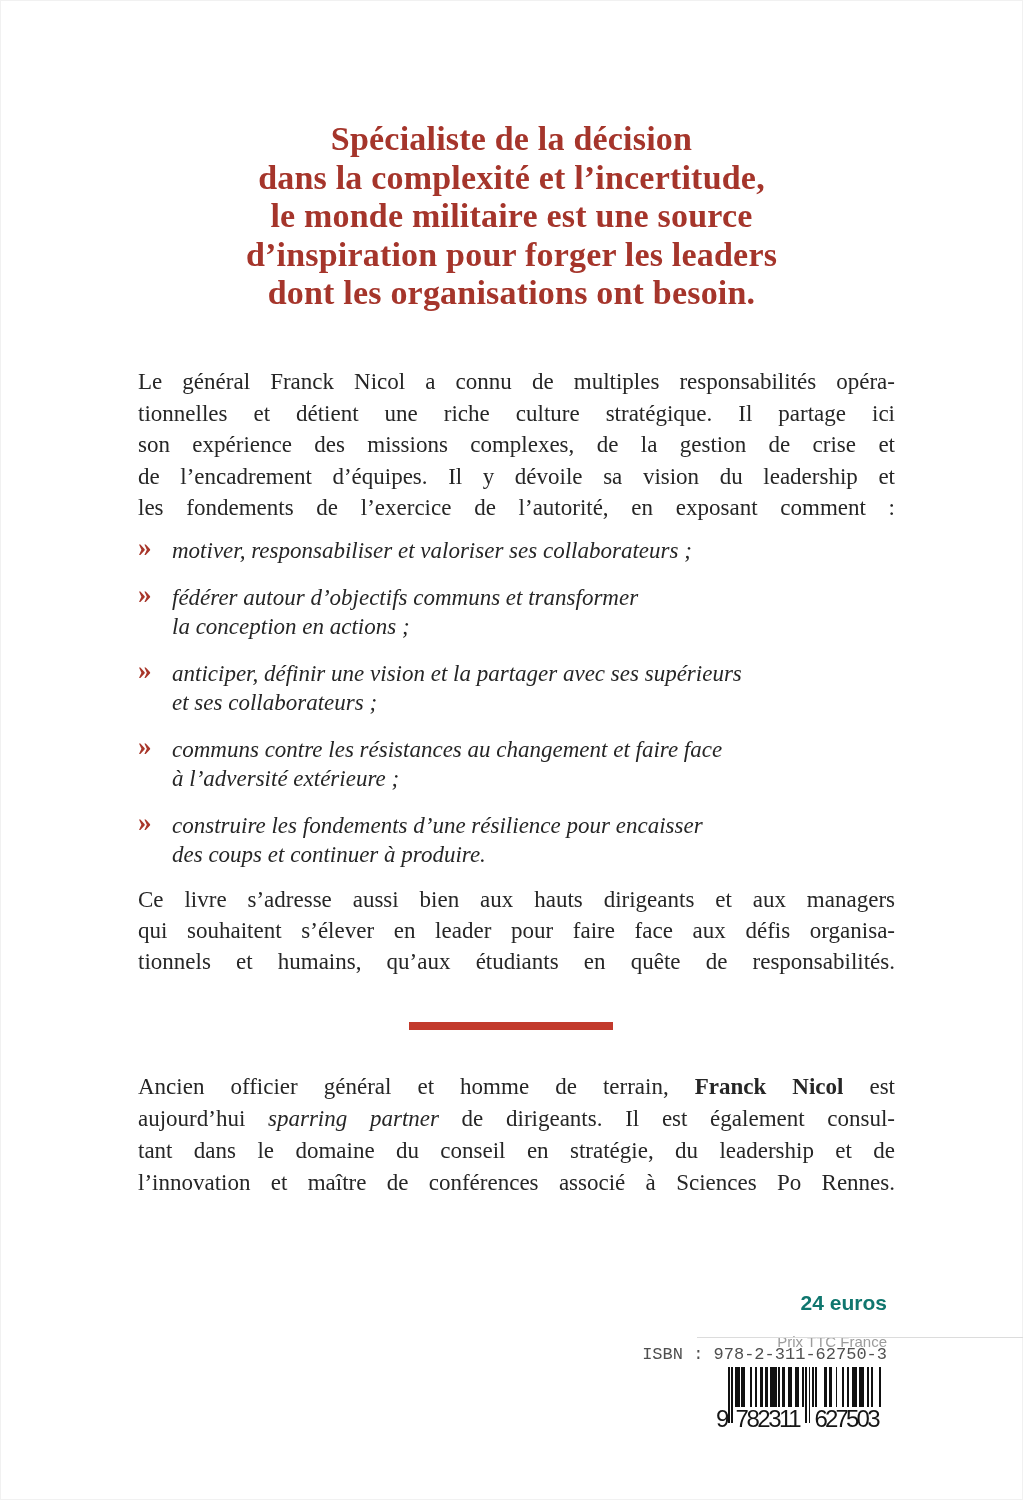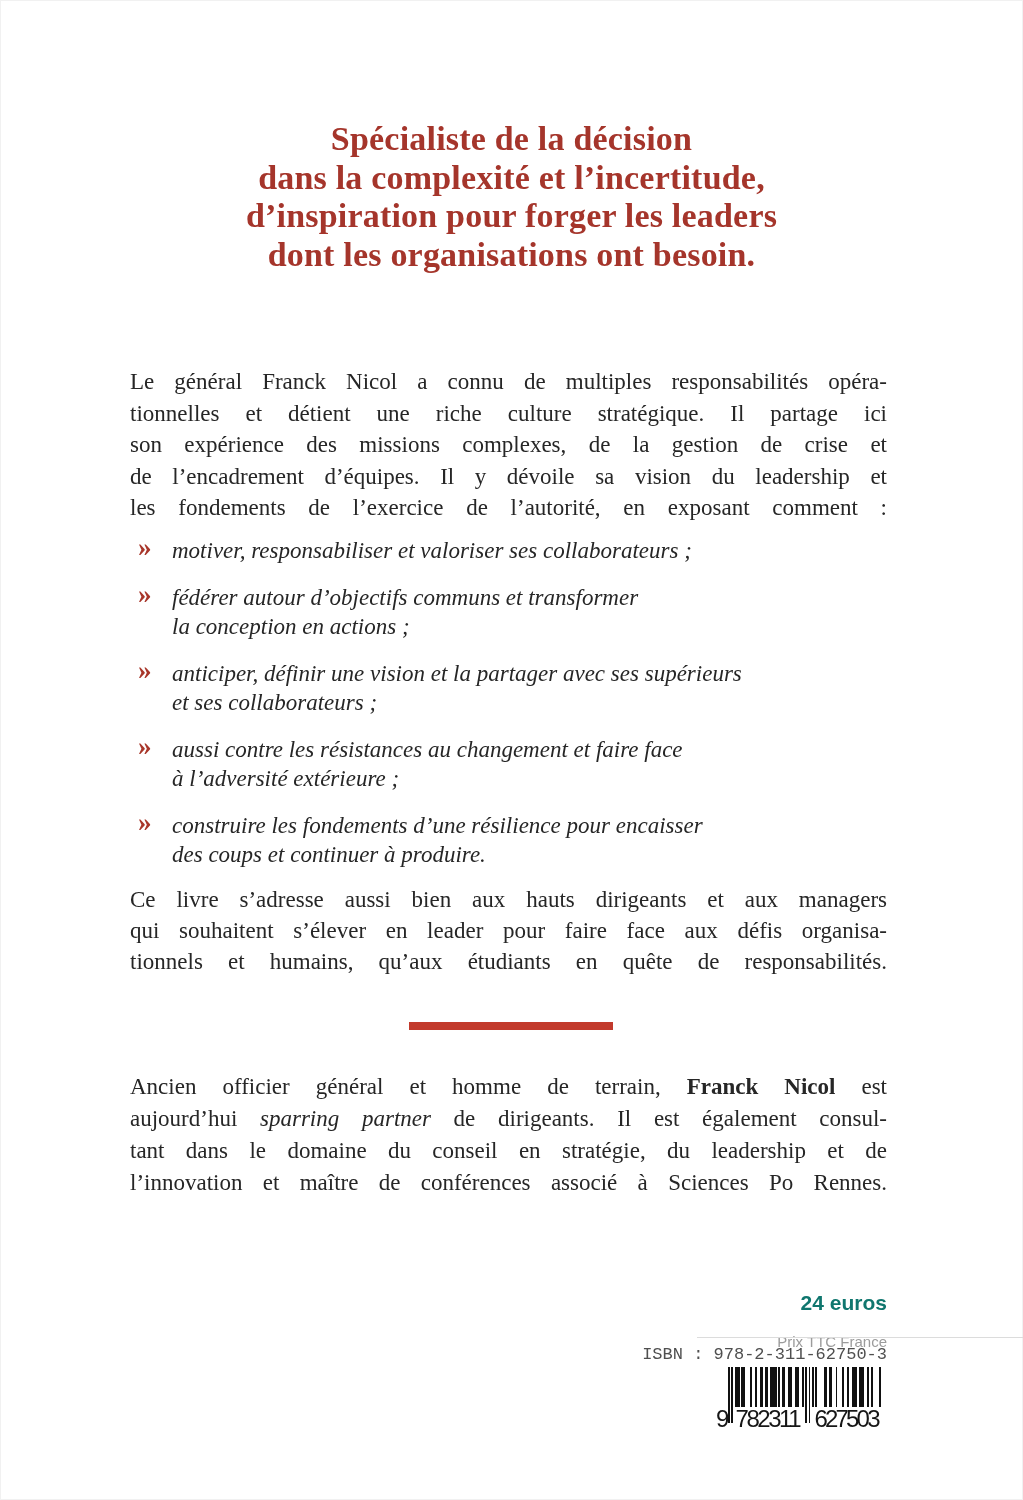--- a/index.html
+++ b/index.html
@@ -20,21 +20,21 @@
     text-align: center;
     font-weight: bold;
     font-size: 34px;
     line-height: 38.5px;
     color: var(--headline-red, #a5352b);
     letter-spacing: 0.2px;
   }
   
   .para {
     position: absolute;
-    left: 130px;
+    left: 138px;
     width: 757px;
     font-size: 23px;
   }
   .para .jline {
     text-align: justify;
     text-align-last: justify;
     -moz-text-align-last: justify;
   }
   .intro   { top: 366px; line-height: 31.6px; }
   .closing { top: 884px; line-height: 31px; }
@@ -130,20 +130,21 @@
   .hand { position: absolute; left: 146px; top: 40px; }
 </style>
 </head>
 <body>
 
 <div class="page">
 
   <div class="headline">
     <div>Spécialiste de la décision</div>
     <div>dans la complexité et l’incertitude,</div>
+    <div>le monde militaire est une source</div>
     <div>d’inspiration pour forger les leaders</div>
     <div>dont les organisations ont besoin.</div>
   </div>
 
   <div class="para intro">
     <div class="jline">Le général Franck Nicol a connu de multiples responsabilités opéra-</div>
     <div class="jline">tionnelles et détient une riche culture stratégique. Il partage ici</div>
     <div class="jline">son expérience des missions complexes, de la gestion de crise et</div>
     <div class="jline">de l’encadrement d’équipes. Il y dévoile sa vision du leadership et</div>
     <div class="jline">les fondements de l’exercice de l’autorité, en exposant comment :</div>
@@ -166,21 +167,21 @@
     <div class="bullet">
       <span class="marker">»</span>
       <div class="btxt">
         <div>anticiper, définir une vision et la partager avec ses supérieurs</div>
         <div>et ses collaborateurs ;</div>
       </div>
     </div>
     <div class="bullet">
       <span class="marker">»</span>
       <div class="btxt">
-        <div>aussi contre les résistances au changement et faire face</div>
+        <div>communs contre les résistances au changement et faire face</div>
         <div>à l’adversité extérieure ;</div>
       </div>
     </div>
     <div class="bullet">
       <span class="marker">»</span>
       <div class="btxt">
         <div>construire les fondements d’une résilience pour encaisser</div>
         <div>des coups et continuer à produire.</div>
       </div>
     </div>

